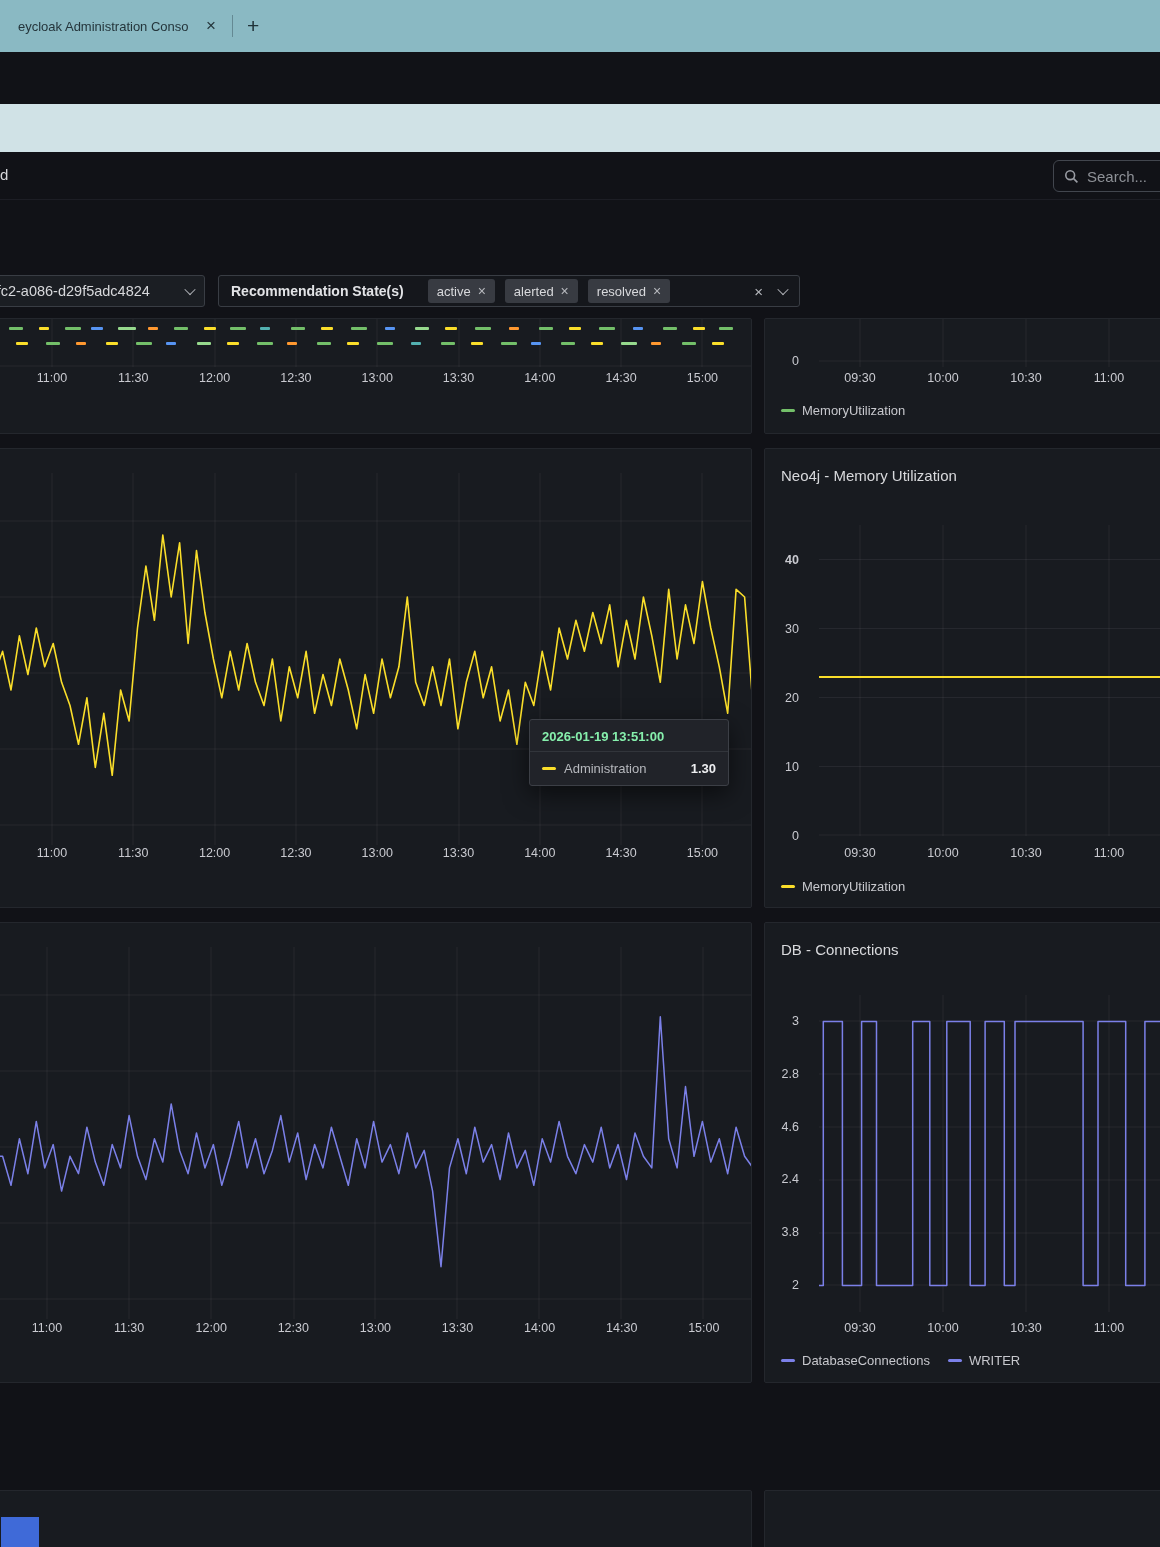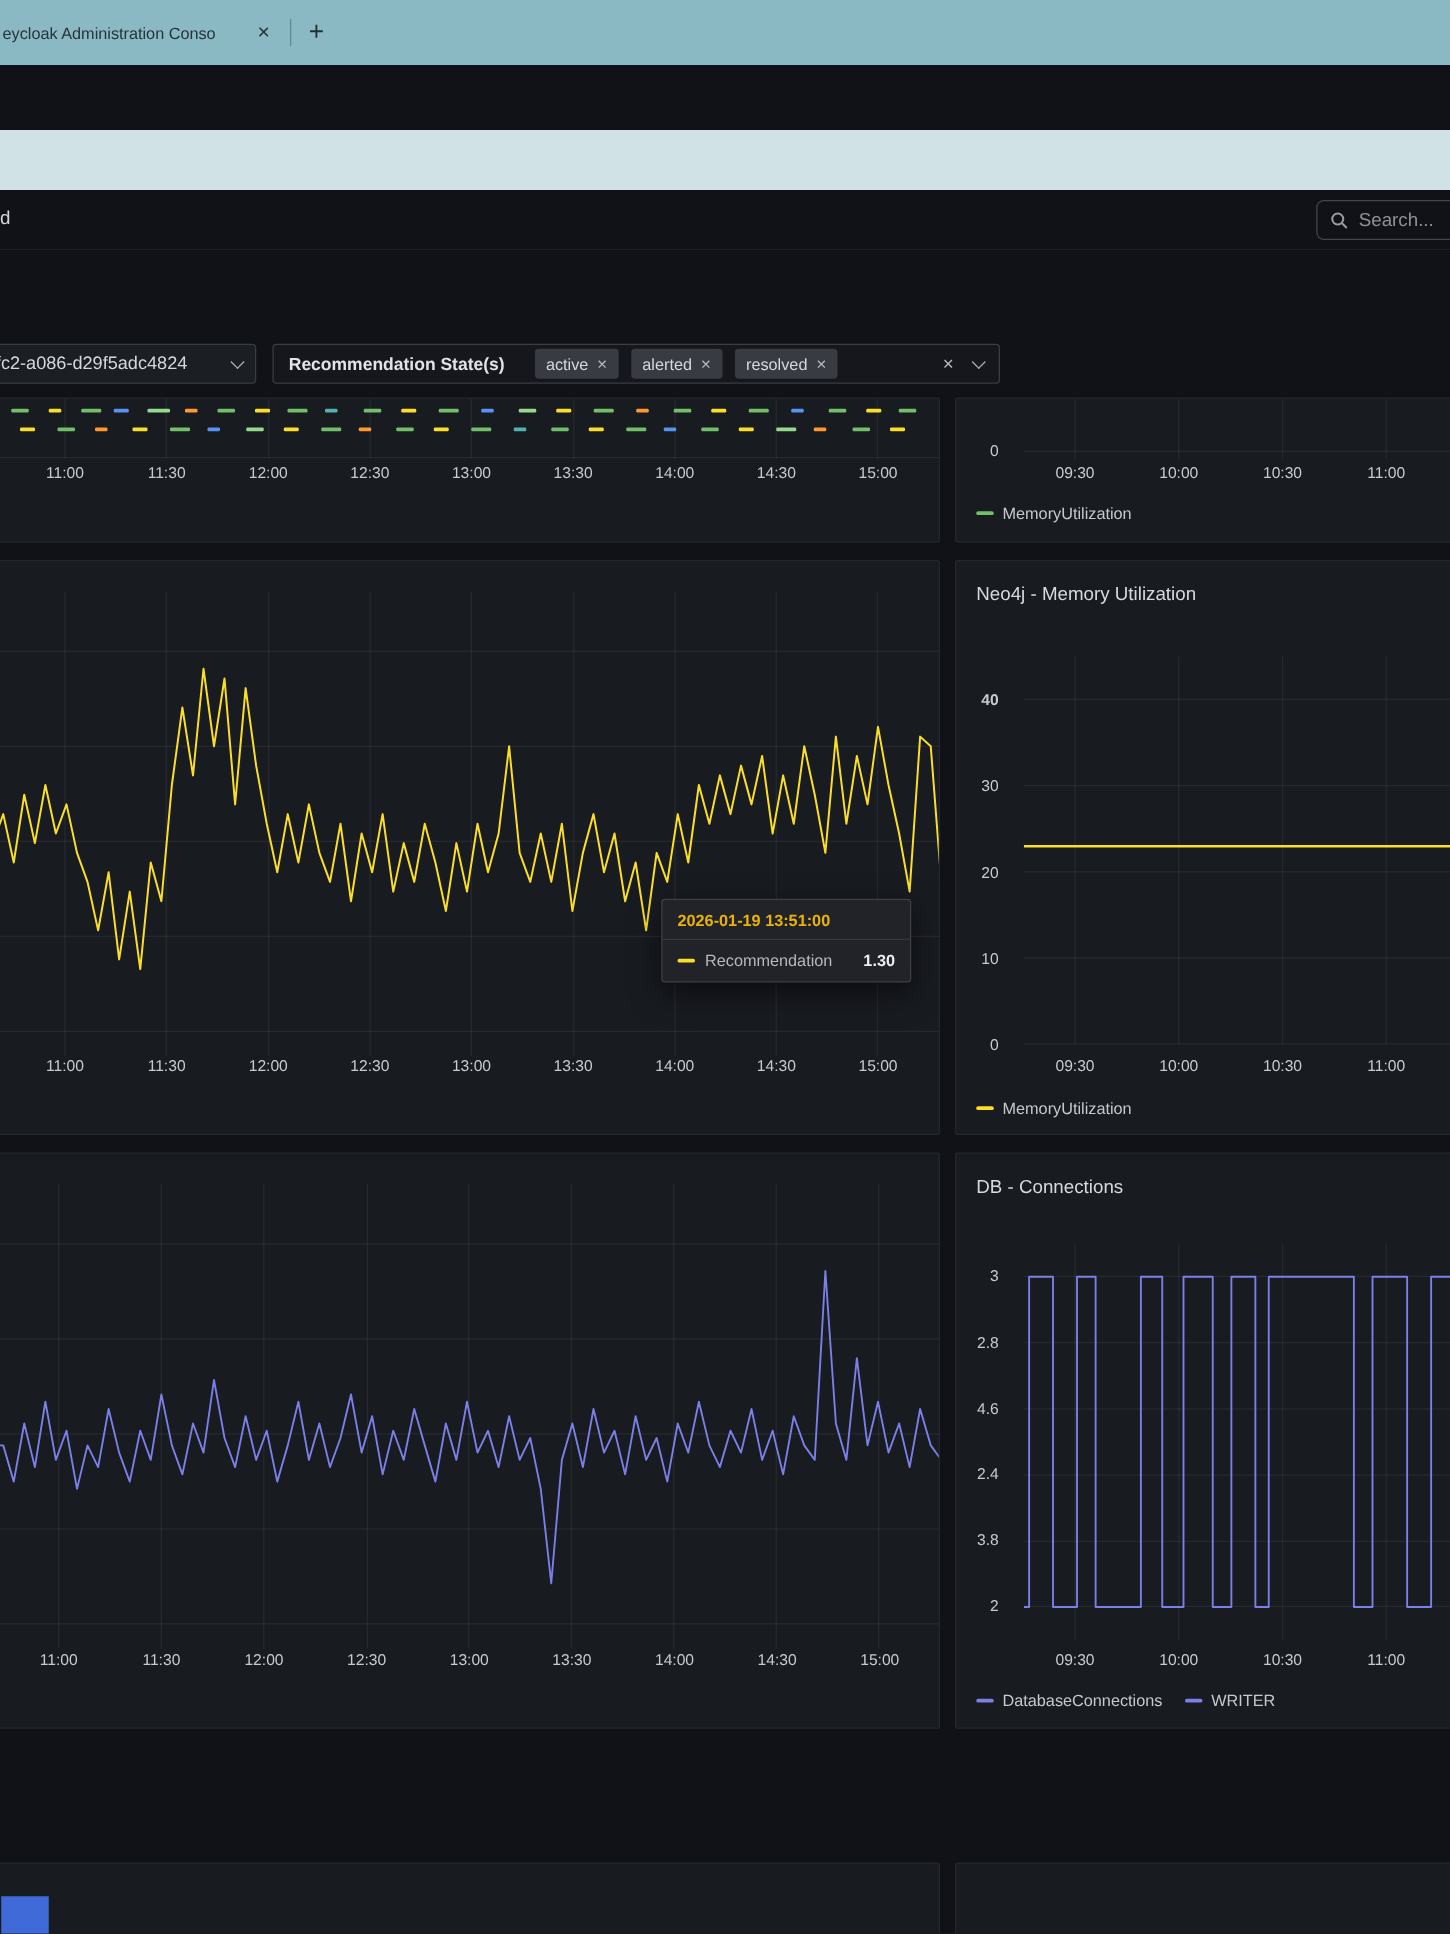--- a/index.html
+++ b/index.html
@@ -2,21 +2,21 @@
 <html><head>
 <meta charset="utf-8">
 <style>
   *{margin:0;padding:0;box-sizing:border-box}
   html,body{background:#2a2a2e}
   body{font-family:"Liberation Sans",sans-serif}
   .screen{position:relative;width:1160px;height:1547px;overflow:hidden;background:#111217}
 
   
   .tabbar{position:absolute;left:0;top:0;width:100%;height:52px;background:#8ab9c3;display:flex;align-items:center}
-  .tab-title{width:198px;overflow:hidden;white-space:nowrap;font-size:13px;color:#24353b;padding-left:2px}
+  .tab-title{width:198px;overflow:hidden;white-space:nowrap;font-size:13px;color:#24353b;padding-left:18px}
   .tab-close{width:26px;text-align:center;font-size:17px;color:#24353b;cursor:default}
   .tab-divider{width:1px;height:22px;background:rgba(30,50,56,.35);margin:0 8px}
   .tab-plus{font-size:21px;color:#203238;padding:0 6px}
   .urlbar{position:absolute;left:0;top:52px;width:100%;height:52px;background:#e4f2f4;display:flex;align-items:center;overflow:hidden}
   .url-text{font-size:15px;color:#272c30;white-space:nowrap}
   .bookmarks{position:absolute;left:0;top:104px;width:100%;height:48px;background:#d0e2e6}
 
   
   .gf-nav{position:absolute;left:0;top:152px;width:100%;height:48px;background:#111217;border-bottom:1px solid rgba(204,204,220,.07)}
   .breadcrumb-frag{position:absolute;left:0;top:14px;font-size:15px;color:#d5d6d9}
@@ -46,21 +46,21 @@
   .y-axis span{position:absolute;right:6px;transform:translateY(-50%);font-size:12.5px;color:#c9cad0}
   .legend{position:absolute;display:flex;gap:18px;align-items:center}
   .legend-item{display:flex;align-items:center;font-size:13px;color:#c7c8cd}
   .legend-item i{width:14px;height:3px;border-radius:2px;margin-right:7px}
   .legend-item em{font-style:normal}
   .frag-layer{position:absolute;left:420px;top:0;width:752px;height:48px}
   .frag-layer i{position:absolute;height:3px;border-radius:1px}
 
   
   .tooltip{position:absolute;width:200px;background:#212329;border:1px solid #3c3f46;border-radius:3px;box-shadow:0 8px 24px rgba(0,0,0,.55);z-index:5}
-  .tt-head{padding:9px 12px 7px;font-size:13px;font-weight:700;color:#eab308;border-bottom:1px solid #32353b}
+  .tt-head{padding:9px 12px 7px;font-size:13px;font-weight:700;color:#86efac;border-bottom:1px solid #32353b}
   .tt-row{display:flex;align-items:center;padding:9px 12px;font-size:13px;color:#b6b8bd}
   .tt-row i{width:14px;height:3px;border-radius:2px;background:#FADE2A;margin-right:8px;flex:none}
   .tt-row b{margin-left:auto;color:#edeef0;font-weight:700}
 
   .blue-bar{position:absolute;background:#3f6ad8}
 </style>
 </head>
 <body>
 
 <div class="screen">
@@ -237,21 +237,21 @@
         <span style="left: 796.2px;">13:00</span>
         <span style="left: 877.5px;">13:30</span>
         <span style="left: 958.8px;">14:00</span>
         <span style="left: 1040.1px;">14:30</span>
         <span style="left: 1121.4px;">15:00</span>
       </div>
     <div class="tooltip" style="left:948px;top:270px">
       <div class="tt-head">2026-01-19 13:51:00</div>
       <div class="tt-row">
         <i></i>
-        <span>Recommendation</span>
+        <span>Administration</span>
         <b>1.30</b>
       </div>
     </div>
   </section>
 
   <section class="panel" style="left:764px;top:448px;width:480px;height:460px">
     <h2>Neo4j - Memory Utilization</h2>
     <svg class="chart" style="left:54px;top:76px;width:426px;height:311px" viewBox="0 0 426 311">
         <line x1="41" y1="0" x2="41" y2="311" class="grid"></line>
         <line x1="124" y1="0" x2="124" y2="311" class="grid"></line>

